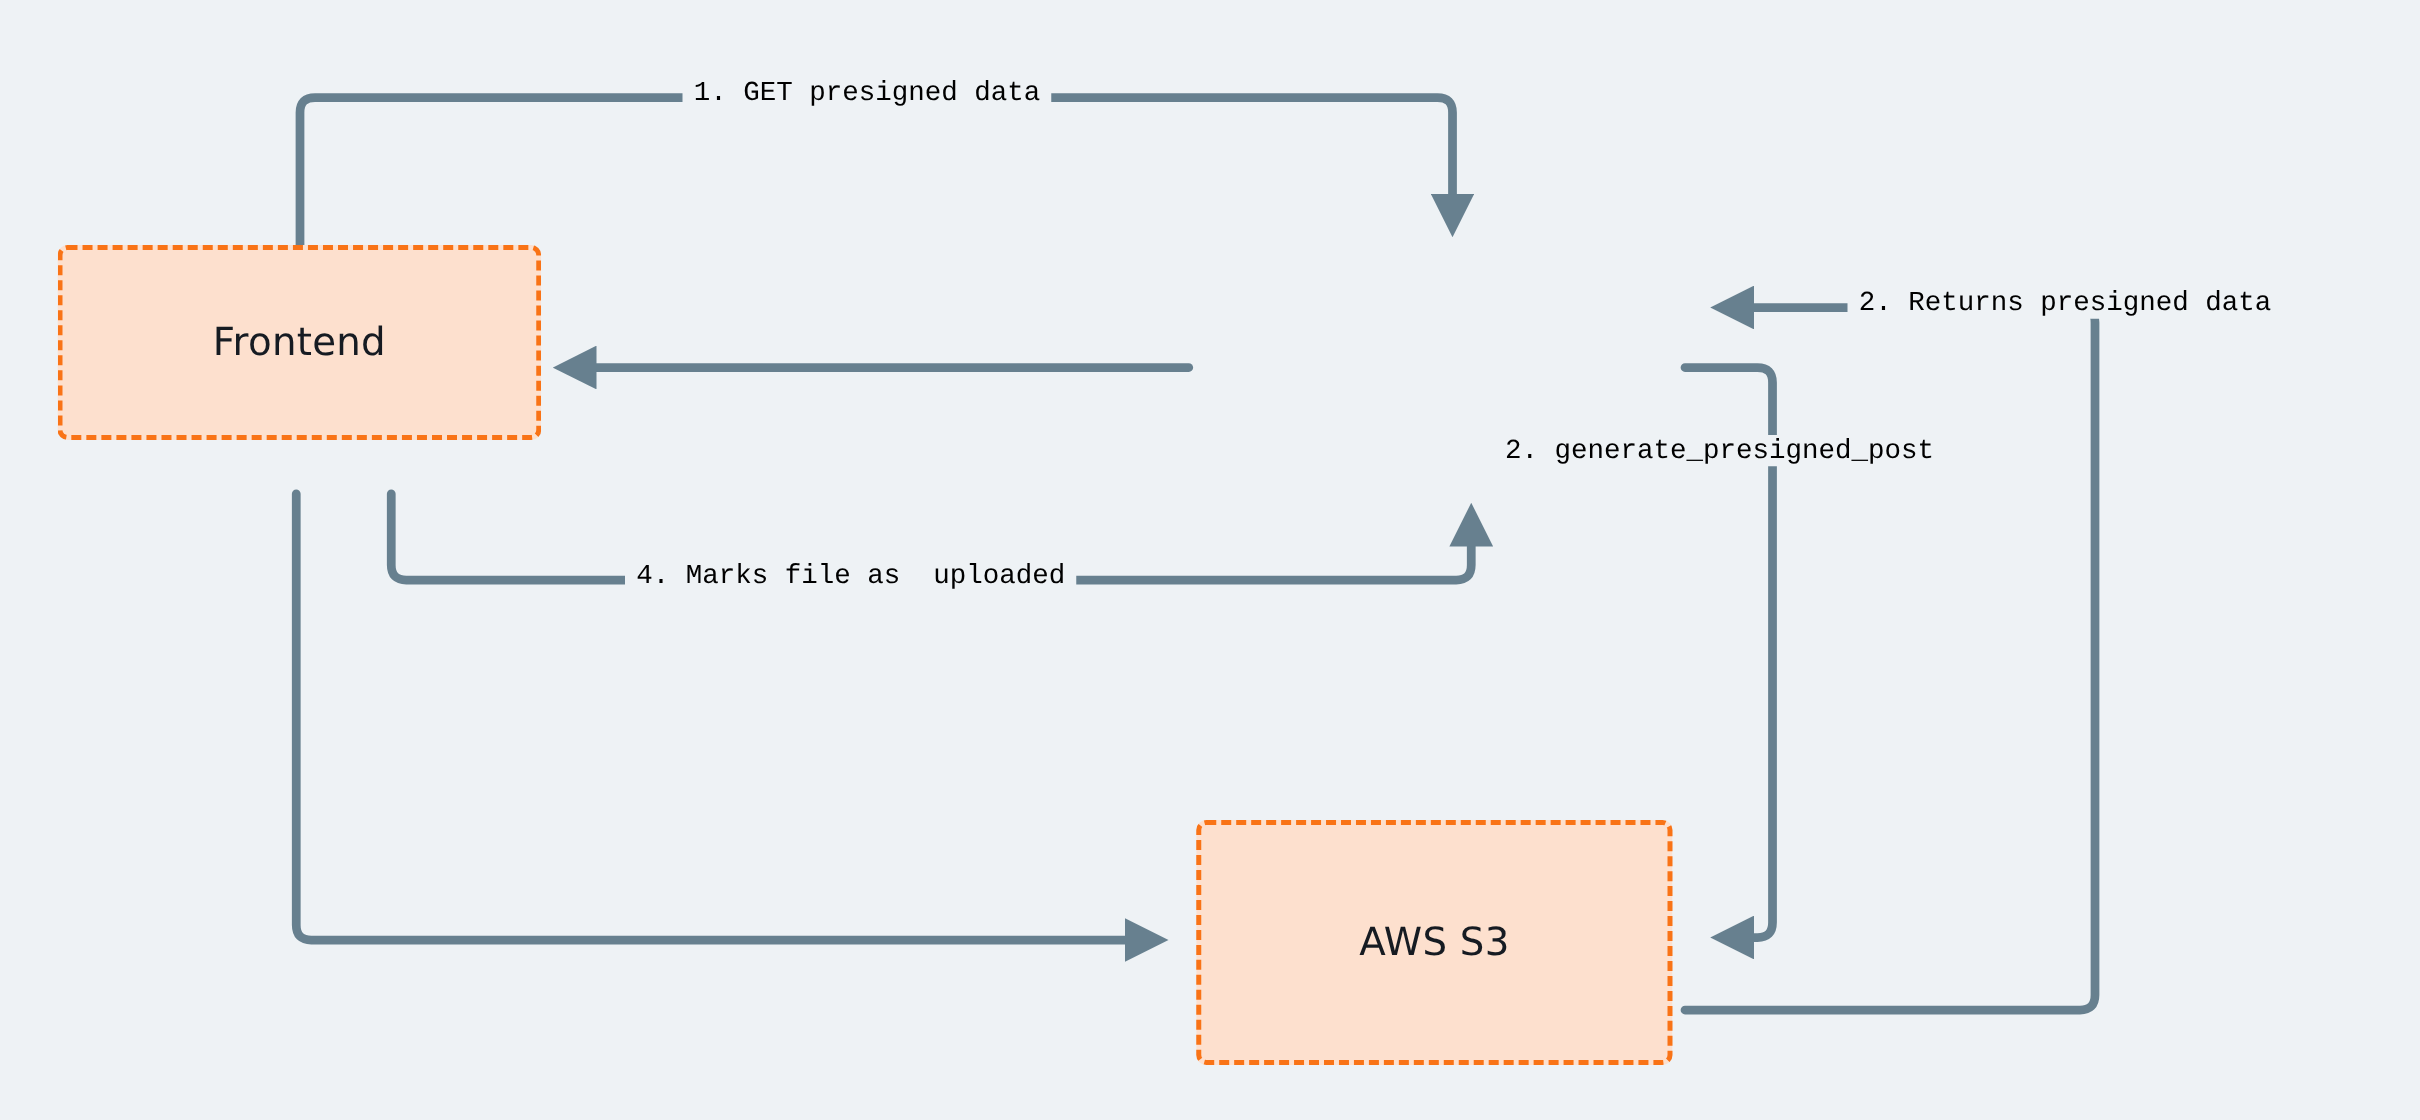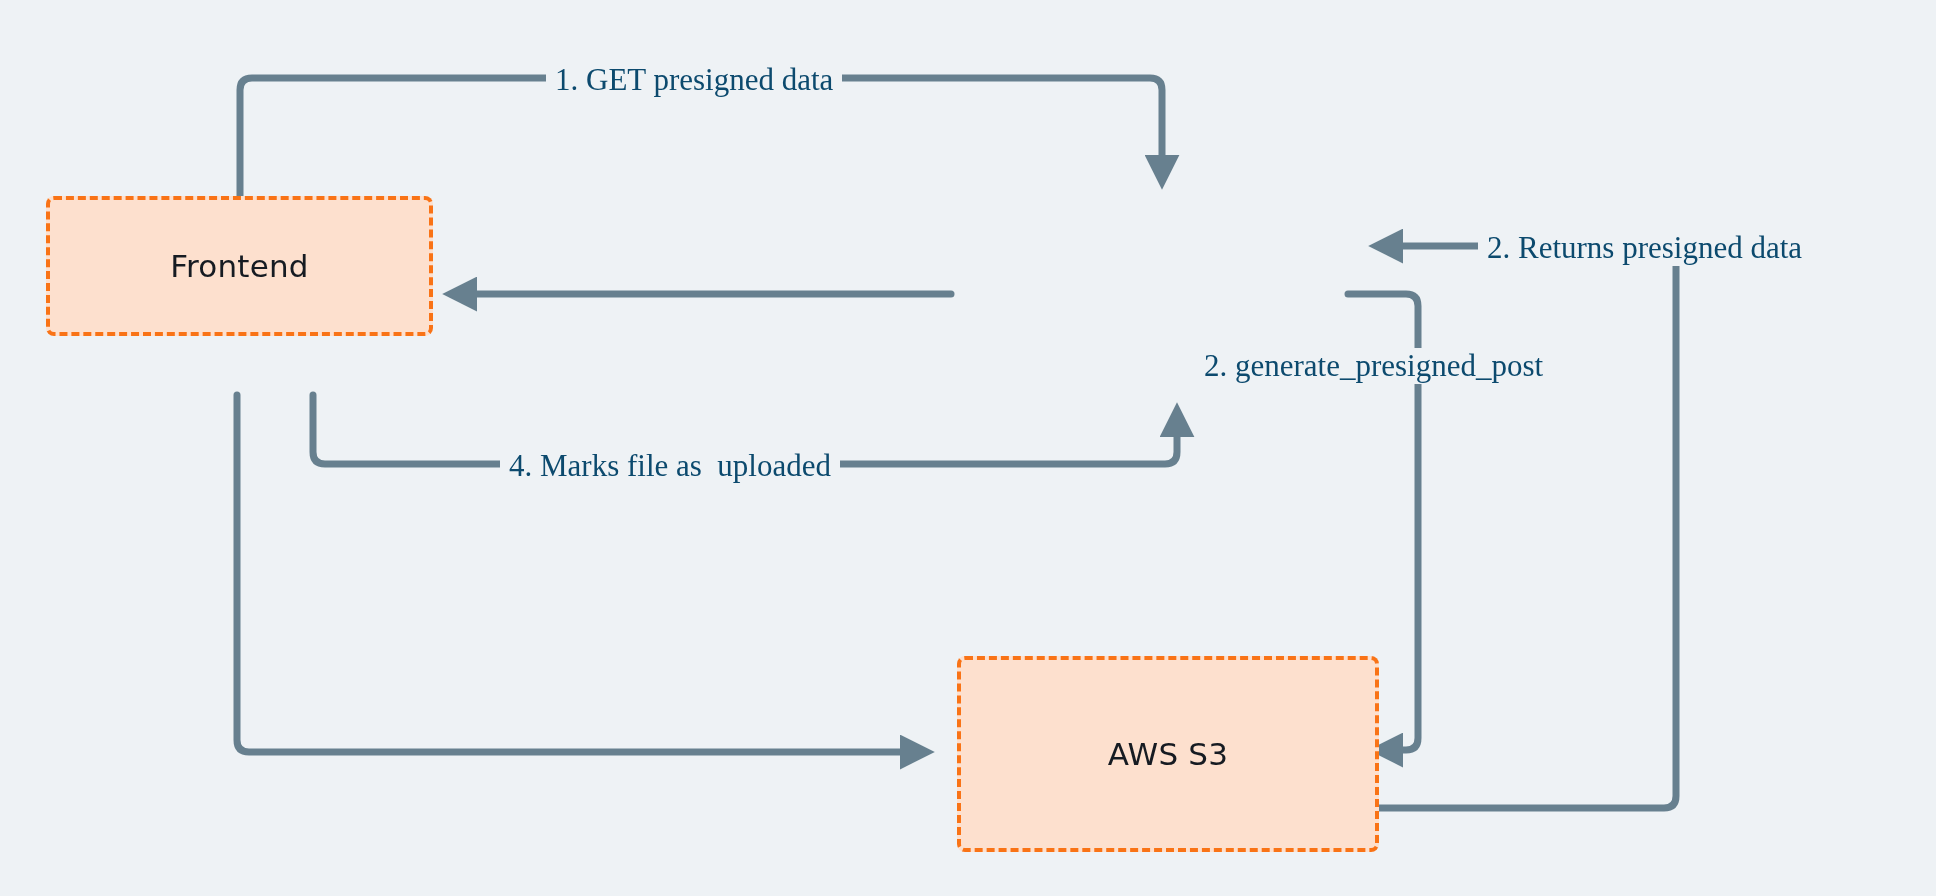--- a/index.html
+++ b/index.html
@@ -24,24 +24,24 @@
   }
   .node-label{
     font-size:31px;
     color:#161b22;
     font-family:"DejaVu Sans", sans-serif;
     letter-spacing:.2px;
     white-space:nowrap;
   }
   .edge-label{
     position:absolute;
-    font-size:31px;
-    color:#0c4a6e;
+    font-size:22px;
+    color:#000000;
     background:#eef2f5;
-    font-family:Liberation Serif, serif;
+    font-family:Liberation Mono, monospace;
     white-space:pre;
     padding:0 9px;
     z-index:4;
     line-height:1.15;
   }
 </style>
 </head>
 <body>
 
 <div id="diagram">
@@ -62,26 +62,26 @@
       <path d="M 1348,294 L 1406,294 Q 1418,294 1418,306 L 1418,738 Q 1418,750 1406,750 L 1378,750" marker-end="url(#ah)"></path>
 
       <path d="M 1348,808 L 1664,808 Q 1676,808 1676,796 L 1676,258 Q 1676,246 1664,246 L 1378,246" marker-end="url(#ah)"></path>
 
       <path d="M 237,395 L 237,740 Q 237,752 249,752 L 925,752" marker-end="url(#ah)"></path>
 
       <path d="M 313,395 L 313,452 Q 313,464 325,464 L 1165,464 Q 1177,464 1177,452 L 1177,412" marker-end="url(#ah)"></path>
     </g>
   </svg>
 
-  <div class="node" id="node-frontend" style="left:46px;top:196px;width:387px;height:140px;">
+  <div class="node" id="node-frontend" style="left:46px;top:196px;width:387px;height:156px;">
     <span class="node-label">Frontend</span>
   </div>
 
 
-  <div class="node" id="node-s3" style="left:957px;top:656px;width:422px;height:196px;">
+  <div class="node" id="node-s3" style="left:957px;top:656px;width:381px;height:196px;">
     <span class="node-label">AWS S3</span>
   </div>
 
   <div class="edge-label" style="left:546px;top:62px;">1. GET presigned data</div>
 
   <div class="edge-label" style="left:1195px;top:348px;">2. generate_presigned_post</div>
 
   <div class="edge-label" style="left:1478px;top:230px;">2. Returns presigned data</div>
 
 

